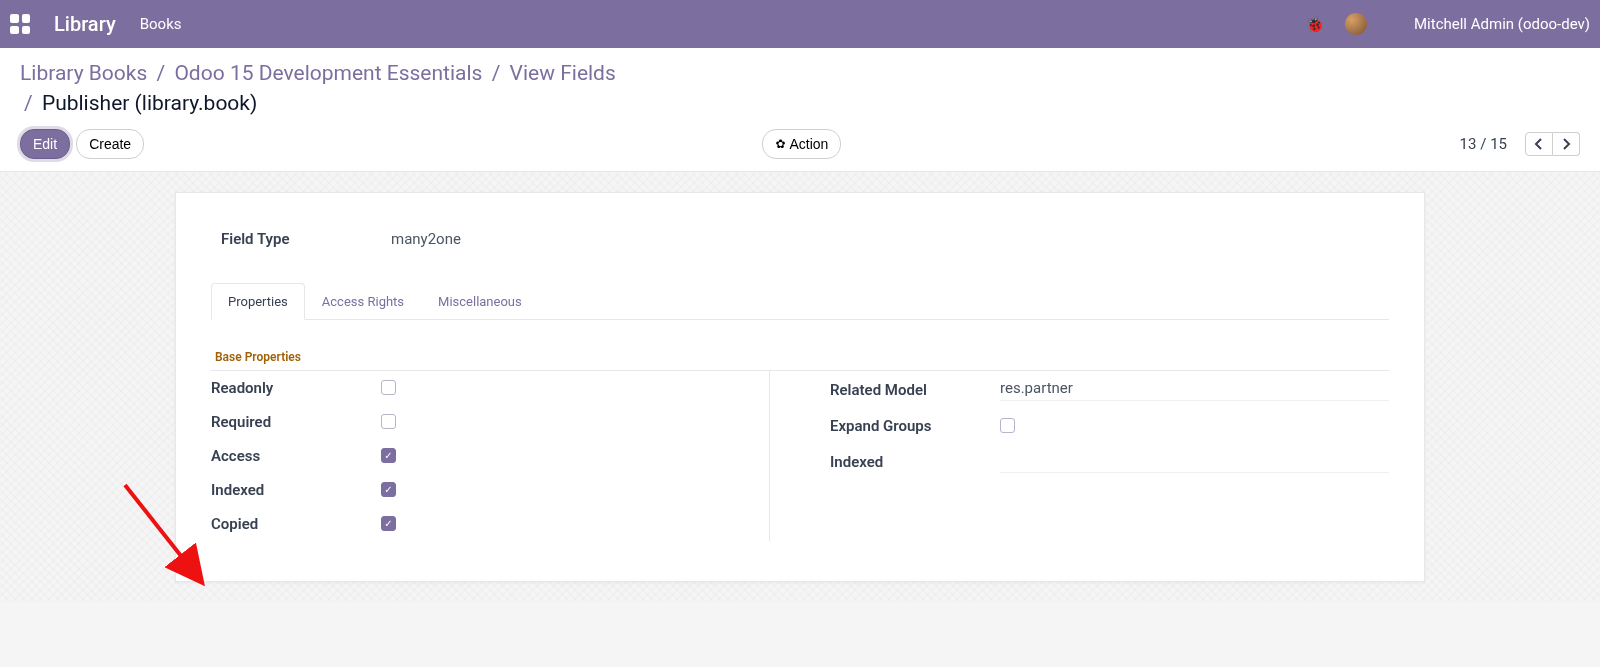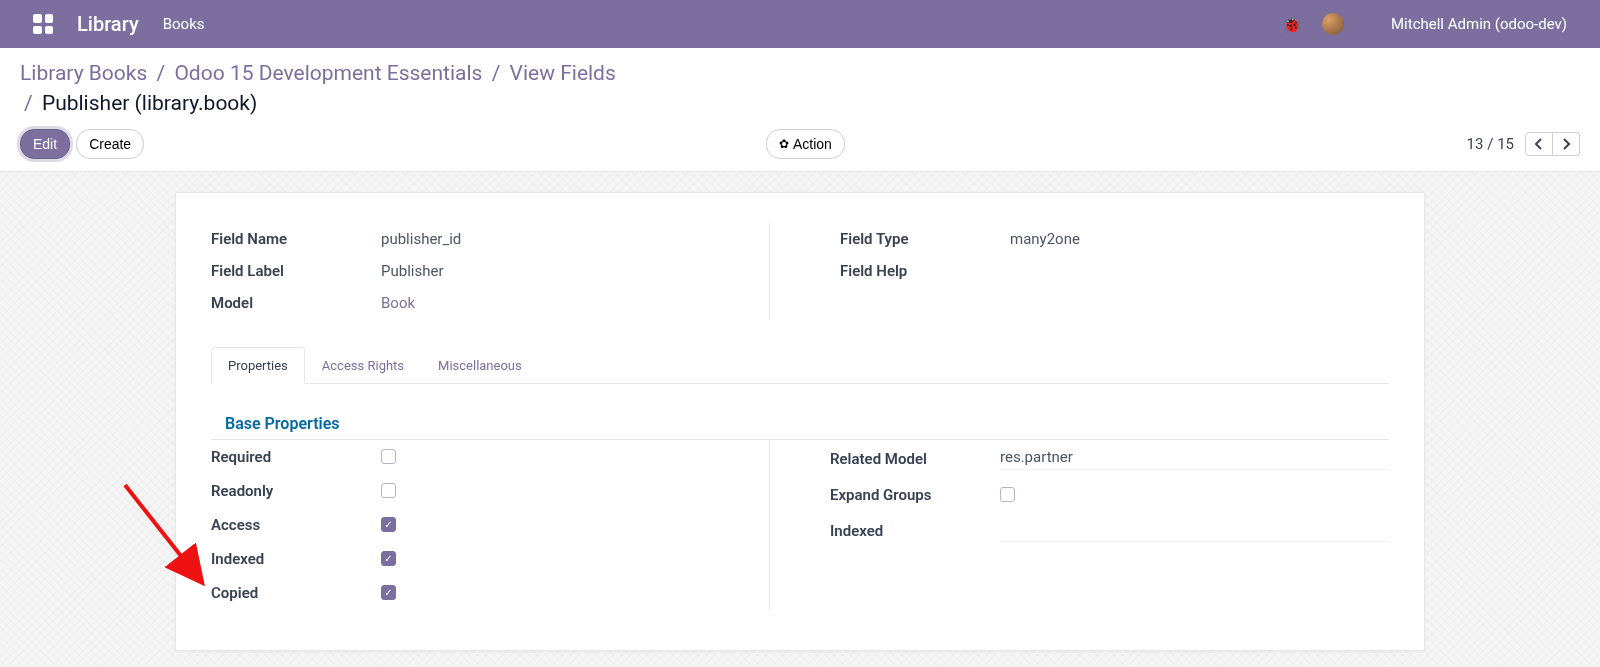--- a/index.html
+++ b/index.html
@@ -12,21 +12,21 @@
     height: 667px;
     overflow: hidden;
     position: relative;
   }
   .navbar {
     background: #7c6f9f;
     color: white;
     height: 48px;
     display: flex;
     align-items: center;
-    padding: 0 33px;
+    padding: 0 10px;
     justify-content: space-between;
   }
   .nav-left { display: flex; align-items: center; gap: 24px; }
   .apps-icon { width: 20px; height: 20px; display: grid; grid-template-columns: 1fr 1fr; grid-template-rows: 1fr 1fr; gap: 3px; cursor: pointer; }
   .apps-icon span { background: white; border-radius: 2px; }
   .brand { font-size: 20px; font-weight: 500; }
   .nav-menu { font-size: 15px; cursor: pointer; }
   .nav-right { display: flex; align-items: center; gap: 20px; }
   .bug-icon, .avatar { cursor: pointer; }
   .avatar { width: 22px; height: 22px; border-radius: 50%; background: radial-gradient(circle at 30% 30%, #d9a066, #7a5230); display: inline-block; }
@@ -59,21 +59,21 @@
     align-items: center;
     gap: 4px;
   }
   .btn-primary {
     background: #7c6f9f;
     color: white;
     border: 1px solid #6b5f8c;
     box-shadow: 0 0 0 3px rgba(124,111,159,0.25);
   }
   .cp-center { flex: 1; display: flex; justify-content: center; }
-  .cp-right { display: flex; align-items: center; gap: 11px; }
+  .cp-right { display: flex; align-items: center; gap: 18px; }
   .pager-text { font-size: 15px; color: #374151; }
   .pager-btns { display: flex; }
   .pager-btns .btn { padding: 4px 8px; border-radius: 0; }
   .pager-btns .btn:first-child { border-top-left-radius: 4px; border-bottom-left-radius: 4px; }
   .pager-btns .btn:last-child { border-top-right-radius: 4px; border-bottom-right-radius: 4px; border-left: none; }
 
   .sheet-bg {
     background-image:
       repeating-linear-gradient(45deg, rgba(0,0,0,0.015) 0 2px, transparent 2px 6px),
       repeating-linear-gradient(-45deg, rgba(0,0,0,0.015) 0 2px, transparent 2px 6px);
@@ -118,24 +118,24 @@
   .tab.active {
     color: #374151;
     border: 1px solid #e5e7eb;
     border-bottom: 1px solid white;
     border-top-left-radius: 4px;
     border-top-right-radius: 4px;
     background: white;
   }
 
   .section-title {
-    color: #0369a1;
-    font-size: 16px;
+    color: #a16207;
+    font-size: 12px;
     font-weight: 600;
-    margin: 30px 0 6px 14px;
+    margin: 30px 0 6px 4px;
   }
   .prop-grid {
     display: grid;
     grid-template-columns: 1fr 1fr;
     column-gap: 60px;
     border-top: 1px solid #e5e7eb;
   }
   .prop-col { position: relative; }
   .prop-col.left { border-right: 1px solid #e5e7eb; padding-right: 30px; }
   .prop-row { display: flex; padding: 8px 0; align-items: center; }
@@ -220,62 +220,44 @@
         </button>
       </div>
     </div>
   </div>
 </div>
 
 <div class="sheet-bg">
   <div class="sheet">
 
     <div class="form-grid">
-      <div class="col left">
-        <div class="field-row">
-          <div class="field-label">Field Name</div>
-          <div class="field-value">publisher_id</div>
-        </div>
-        <div class="field-row">
-          <div class="field-label">Field Label</div>
-          <div class="field-value">Publisher</div>
-        </div>
-        <div class="field-row">
-          <div class="field-label">Model</div>
-          <div class="field-value link">Book</div>
-        </div>
-      </div>
       <div class="col right">
         <div class="field-row">
           <div class="field-label">Field Type</div>
           <div class="field-value">many2one</div>
         </div>
-        <div class="field-row">
-          <div class="field-label">Field Help</div>
-          <div class="field-value"></div>
-        </div>
       </div>
     </div>
 
     <div class="tabs">
       <div class="tab active">Properties</div>
       <div class="tab">Access Rights</div>
       <div class="tab">Miscellaneous</div>
     </div>
 
     <div class="section-title">Base Properties</div>
 
     <div class="prop-grid">
       <div class="prop-col left">
         <div class="prop-row">
+          <div class="prop-label">Readonly</div>
+          <span class="cbx"></span>
+        </div>
+        <div class="prop-row">
           <div class="prop-label">Required</div>
-          <span class="cbx"></span>
-        </div>
-        <div class="prop-row">
-          <div class="prop-label">Readonly</div>
           <span class="cbx"></span>
         </div>
         <div class="prop-row">
           <div class="prop-label">Access</div>
           <span class="cbx checked">✓</span>
         </div>
         <div class="prop-row">
           <div class="prop-label">Indexed</div>
           <span class="cbx checked">✓</span>
         </div>

